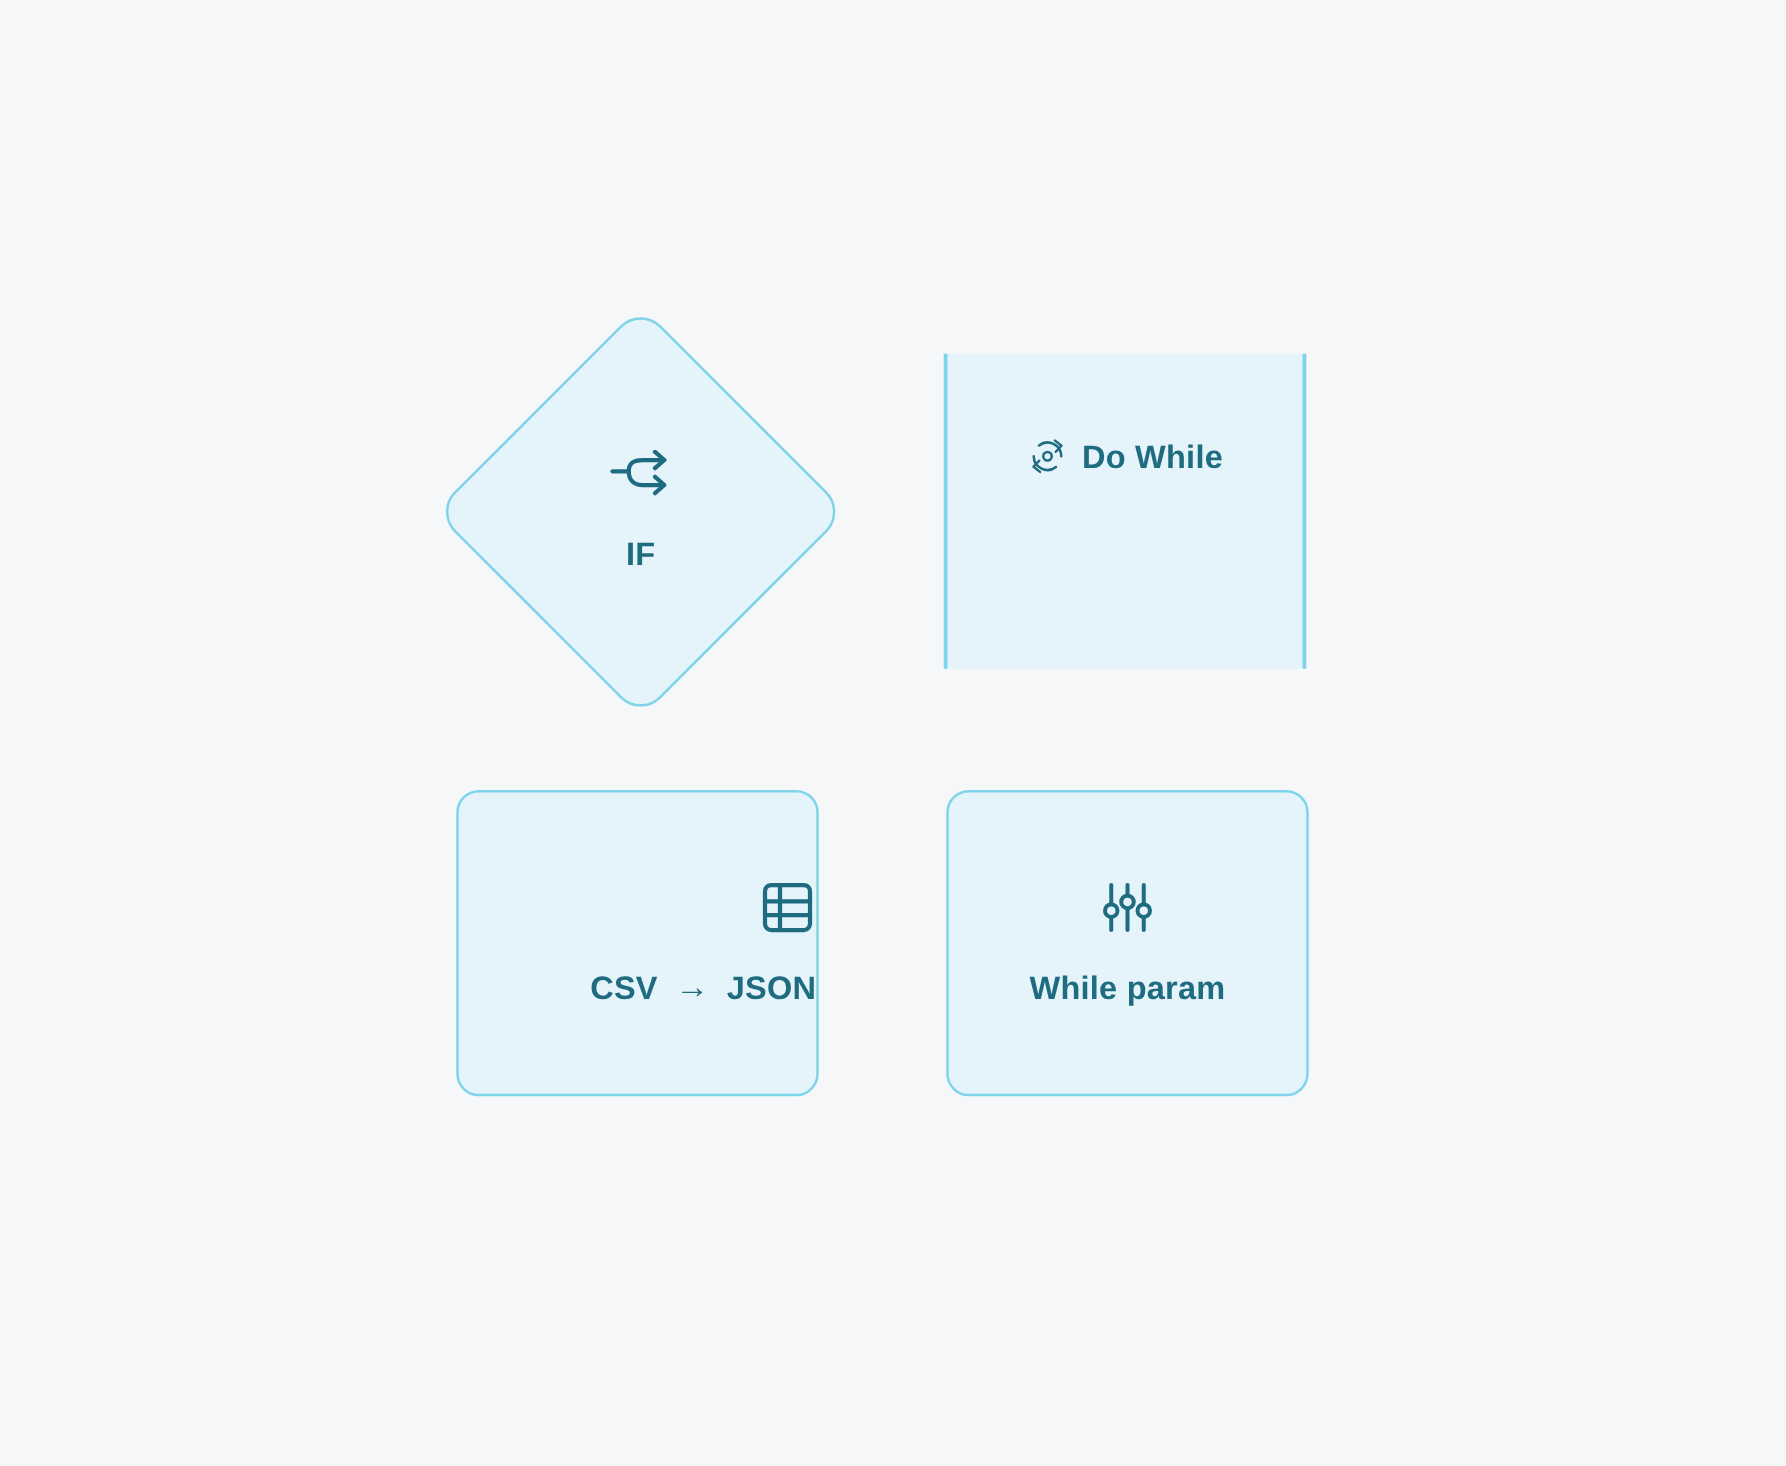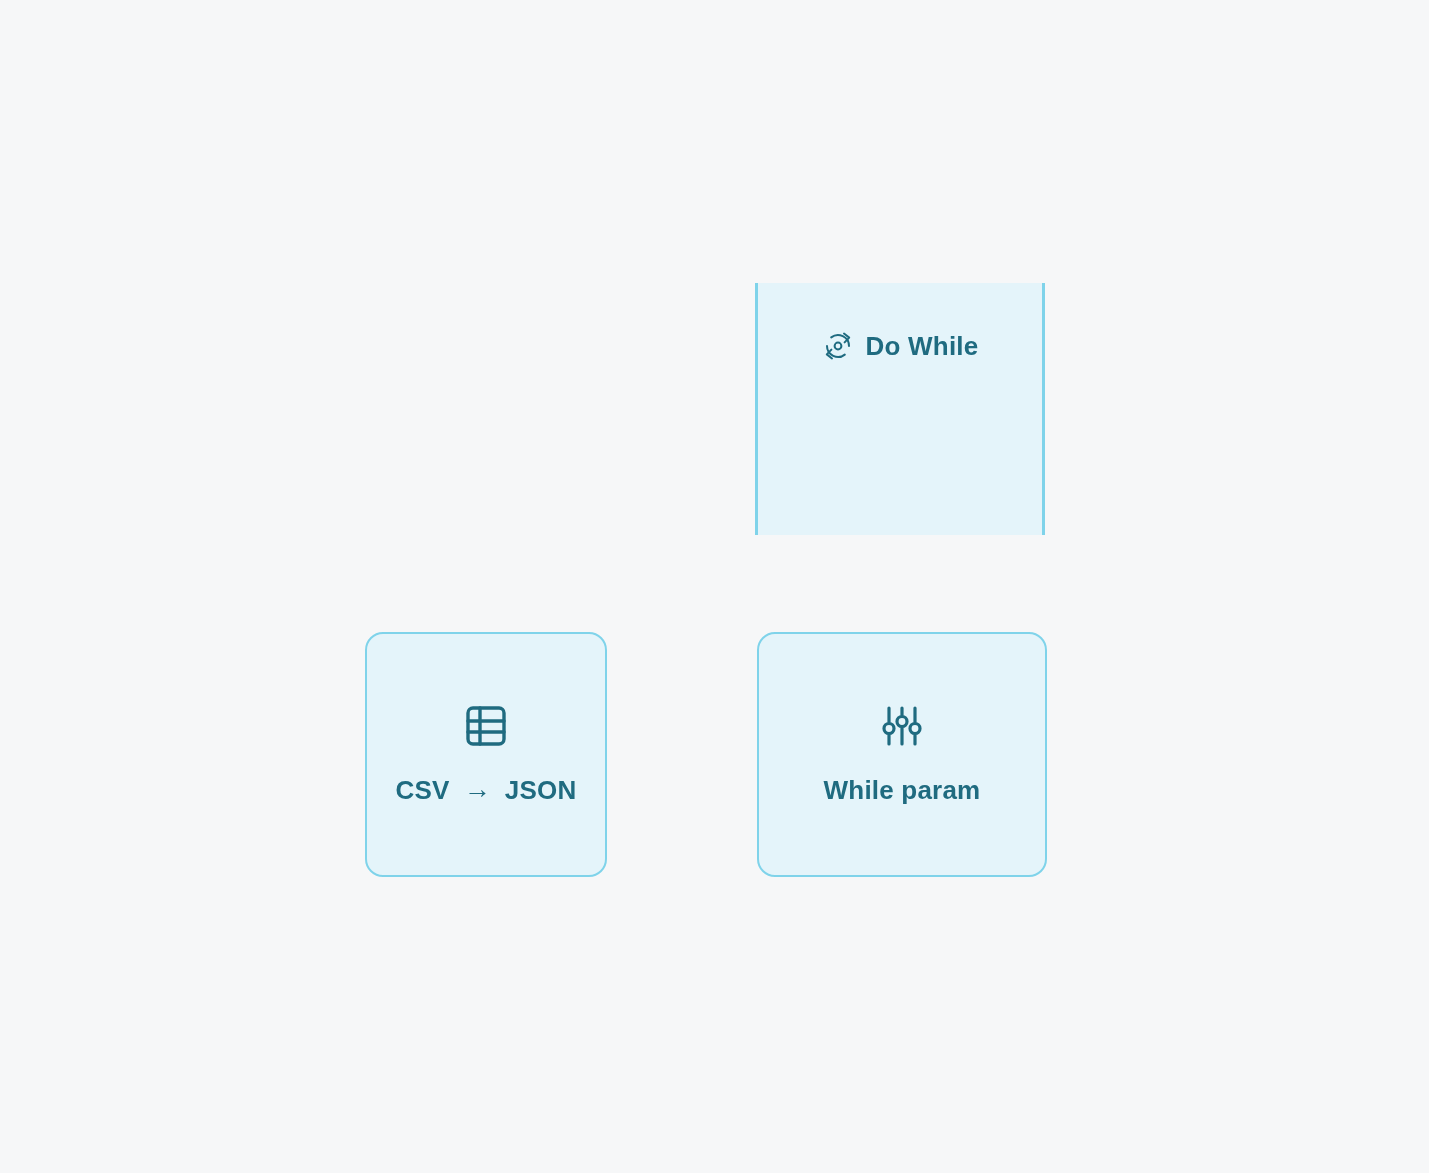--- a/index.html
+++ b/index.html
@@ -71,21 +71,21 @@
     background: #e4f4fa;
     border-left: 3px solid #7fd3ea;
     border-right: 3px solid #7fd3ea;
     box-sizing: border-box;
   }
   #dowhile-header {
     display: flex;
     align-items: center;
     justify-content: center;
     gap: 12px;
-    padding-top: 47px;
+    padding-top: 66px;
   }
   #dowhile-label {
     font-size: 26px;
   }
 
   
   .card-node {
     position: absolute;
     background: #e4f4fa;
     border: 2px solid #7fd3ea;
@@ -99,22 +99,23 @@
   .card-node .icon-wrap {
     margin-bottom: 26px;
   }
   .card-node .node-label {
     font-size: 26px;
   }
 
   #csvjson-node {
     left: 365px;
     top: 632px;
-    width: 242px;
+    width: 290px;
     height: 245px;
+    align-items: flex-end;
   }
   #updateparam-node {
     left: 757px;
     top: 632px;
     width: 290px;
     height: 245px;
   }
 
   
   #csvjson-label {
@@ -133,20 +134,37 @@
   .icon-wrap {
     display: block;
     line-height: 0;
   }
 </style>
 </head>
 <body>
 
 <div id="canvas">
 
+  <div id="if-node">
+    <svg id="if-diamond-shape" viewBox="0 0 327 327">
+      <rect x="47.6" y="47.6" width="231.8" height="231.8" rx="22" ry="22" transform="rotate(45 163.5 163.5)" fill="#e4f4fa" stroke="#7fd3ea" stroke-width="2"></rect>
+    </svg>
+    <div id="if-content">
+      <span class="icon-wrap">
+        <svg width="54" height="42" viewBox="0 0 54 42" fill="none" stroke="#1f6b80" stroke-width="3.4" stroke-linecap="round" stroke-linejoin="round">
+          <path d="M4 17 L17 17"></path>
+          <path d="M17 17 C17 10, 22 8, 28 8 L45 8"></path>
+          <path d="M17 17 C17 25, 22 28, 28 28 L45 28"></path>
+          <path d="M38 1.5 L45.5 8 L38 14.5"></path>
+          <path d="M38 21.5 L45.5 28 L38 34.5"></path>
+        </svg>
+      </span>
+      <span id="if-label" class="node-label">IF</span>
+    </div>
+  </div>
 
   <div id="dowhile-node">
     <div id="dowhile-header">
       <span class="icon-wrap">
         <svg width="32" height="32" viewBox="0 0 32 32" fill="none" stroke="#1f6b80" stroke-width="2" stroke-linecap="round" stroke-linejoin="round">
           <path d="M27 16 A11 11 0 0 0 9.2 7.4"></path>
           <path d="M5 16 A11 11 0 0 0 22.8 24.6"></path>
           <path d="M22 3.5 L27.2 7.6 L22.6 12.4"></path>
           <path d="M10 28.5 L4.8 24.4 L9.4 19.6"></path>
           <circle cx="16" cy="16" r="3.4"></circle>

